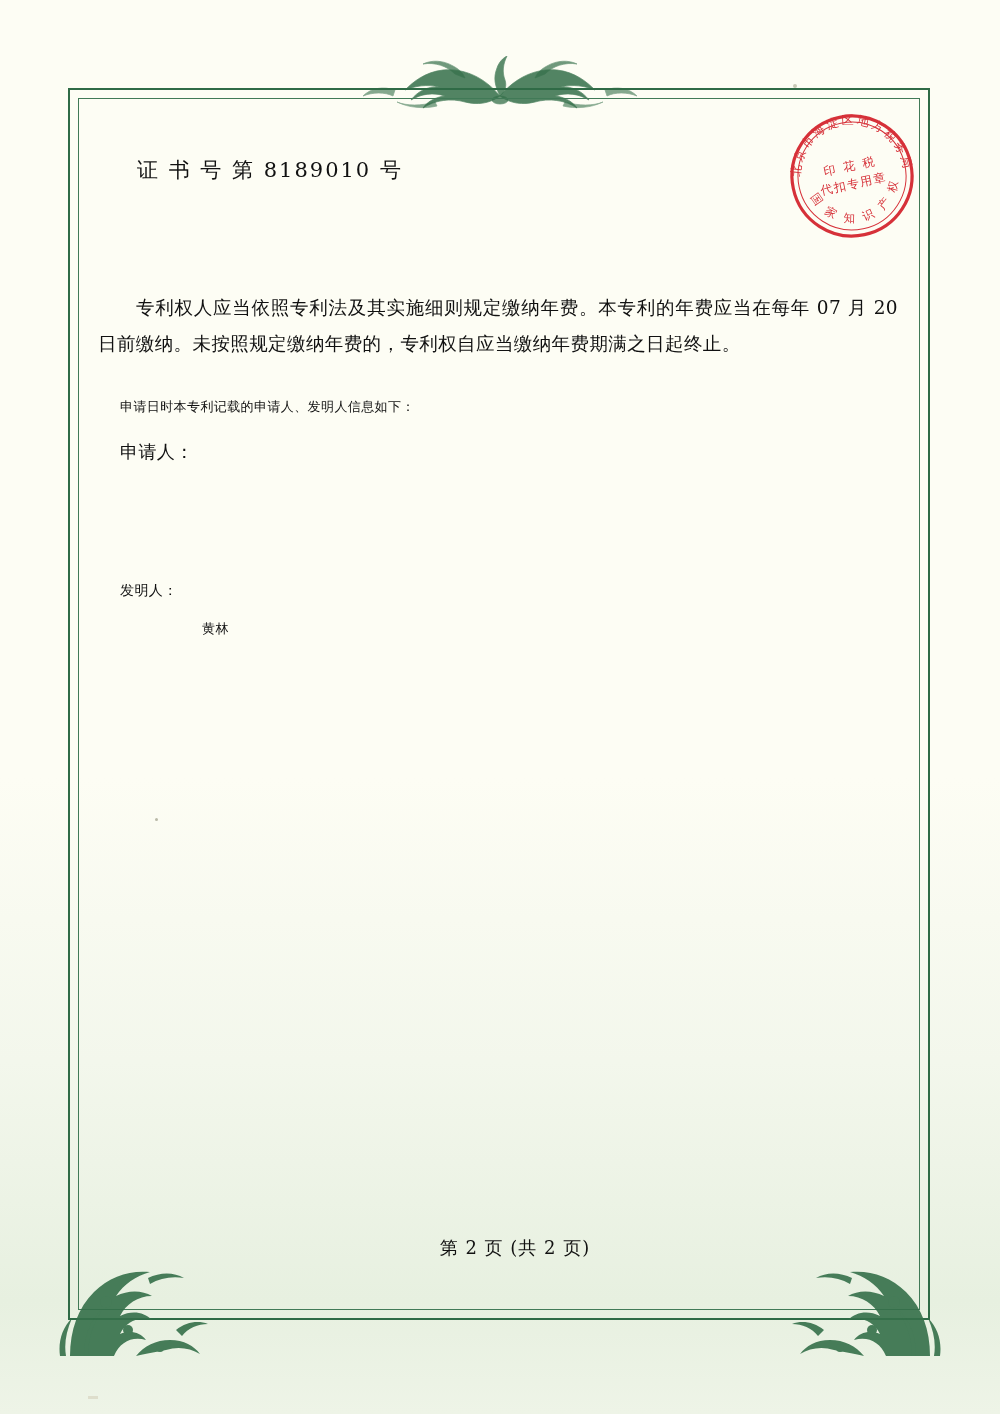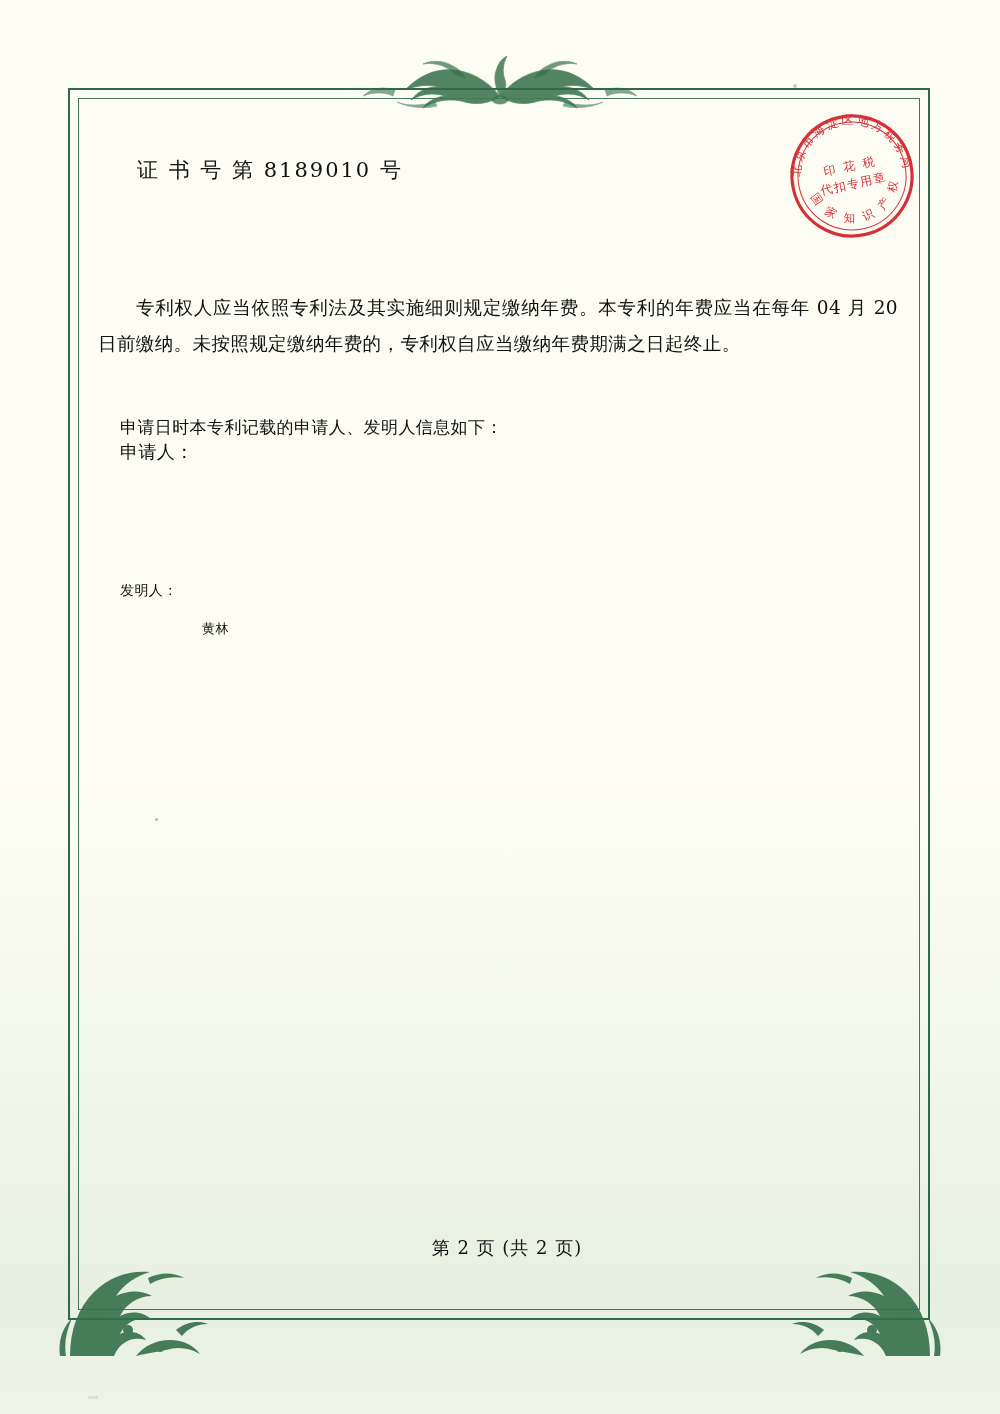--- a/index.html
+++ b/index.html
@@ -100,22 +100,22 @@
     line-height: 36px;
     color: #111;
     text-align: justify;
     text-indent: 38px;
     letter-spacing: 0.4px;
   }
 
   .info-lead {
     position: absolute;
     left: 42px;
-    top: 318px;
-    font-size: 17px;
+    top: 300px;
+    font-size: 13px;
     color: #111;
     letter-spacing: 0.4px;
   }
   .applicant-label {
     position: absolute;
     left: 42px;
     top: 342px;
     font-size: 18px;
     color: #111;
     letter-spacing: 0.4px;
@@ -147,20 +147,21 @@
 
   .page-footer {
     position: absolute;
     left: 0;
     top: 1138px;
     width: 858px;
     text-align: center;
     font-size: 18px;
     color: #111;
     letter-spacing: 1px;
+    padding-left: 8px;
   }
 
   
   .seal {
     position: absolute;
     left: 782px;
     top: 106px;
     width: 140px;
     height: 140px;
     opacity: 0.92;
@@ -241,21 +242,21 @@
       <path d="M20 176 C18 162 22 148 32 138 C26 152 24 164 26 176 Z"></path>
       <path d="M136 150 C146 142 158 140 168 144 C158 144 148 148 142 156 Z"></path>
       <path d="M108 98 C120 92 134 92 144 98 C132 96 120 98 110 104 Z"></path>
     </g>
   </svg>
 
   <div class="content">
 
     <div class="cert-number">证 书 号 第 8189010 号</div>
 
-    <div class="para">专利权人应当依照专利法及其实施细则规定缴纳年费。本专利的年费应当在每年 04 月 20 日前缴纳。未按照规定缴纳年费的，专利权自应当缴纳年费期满之日起终止。</div>
+    <div class="para">专利权人应当依照专利法及其实施细则规定缴纳年费。本专利的年费应当在每年 07 月 20 日前缴纳。未按照规定缴纳年费的，专利权自应当缴纳年费期满之日起终止。</div>
 
     <div class="info-lead">申请日时本专利记载的申请人、发明人信息如下：</div>
 
     <div class="applicant-label">申请人：</div>
 
 
     <div class="inventor-label">发明人：</div>
 
     <div class="inventor-value">黄林</div>
 

